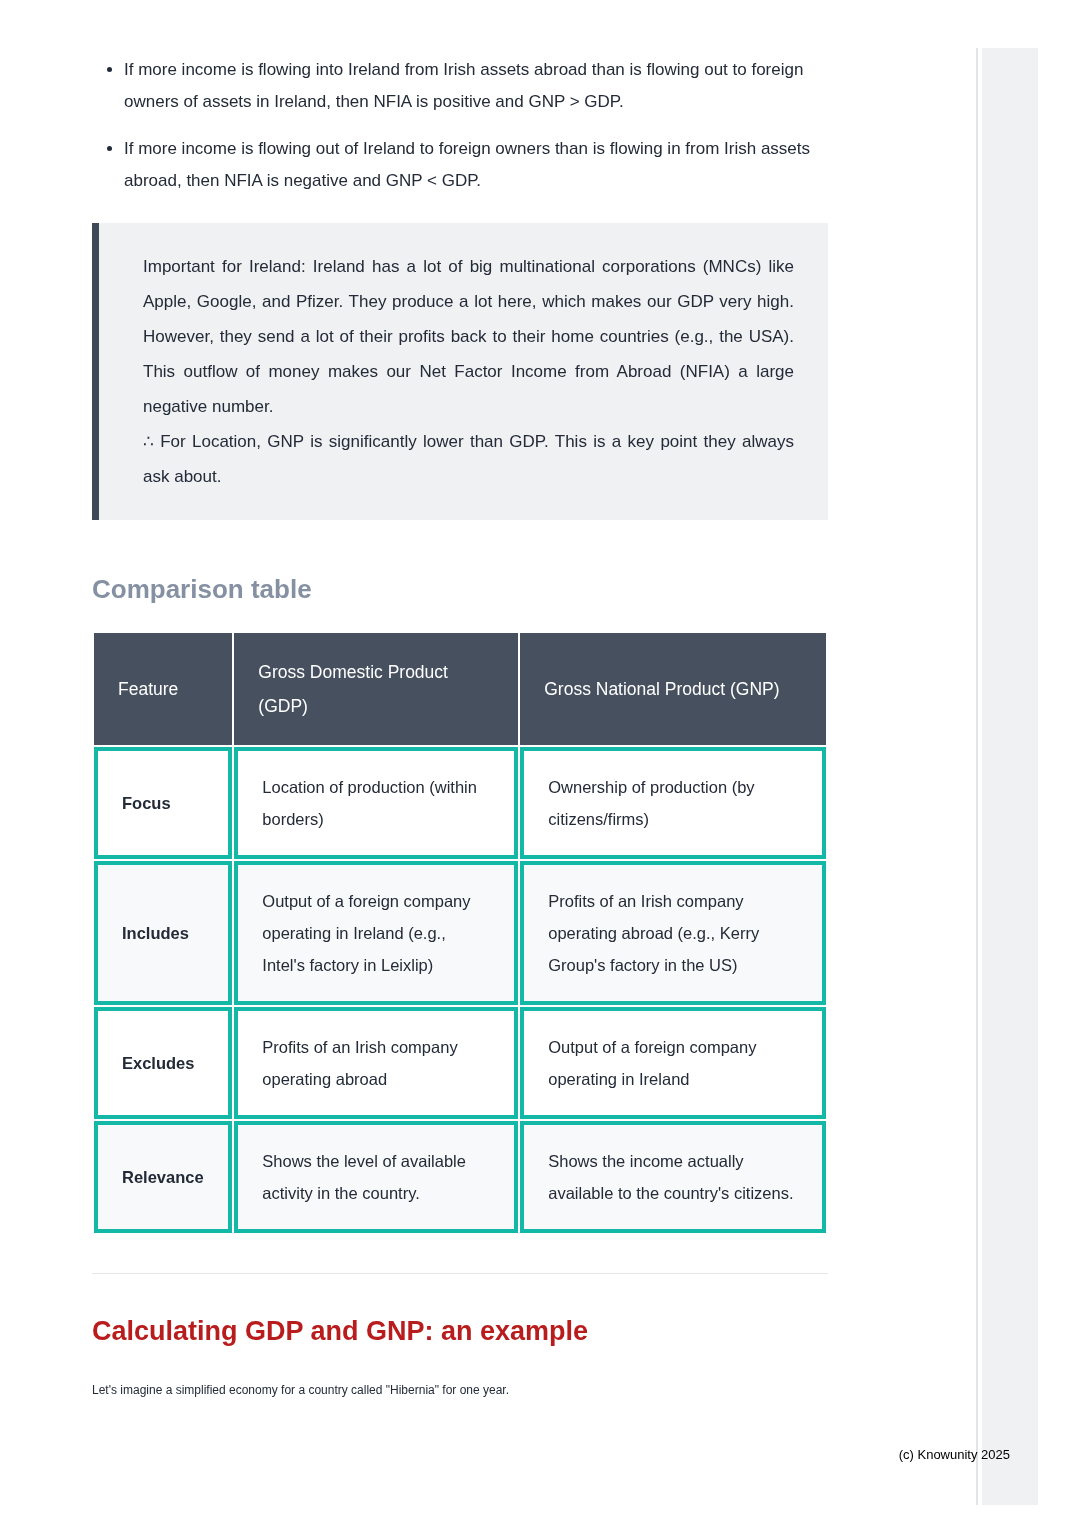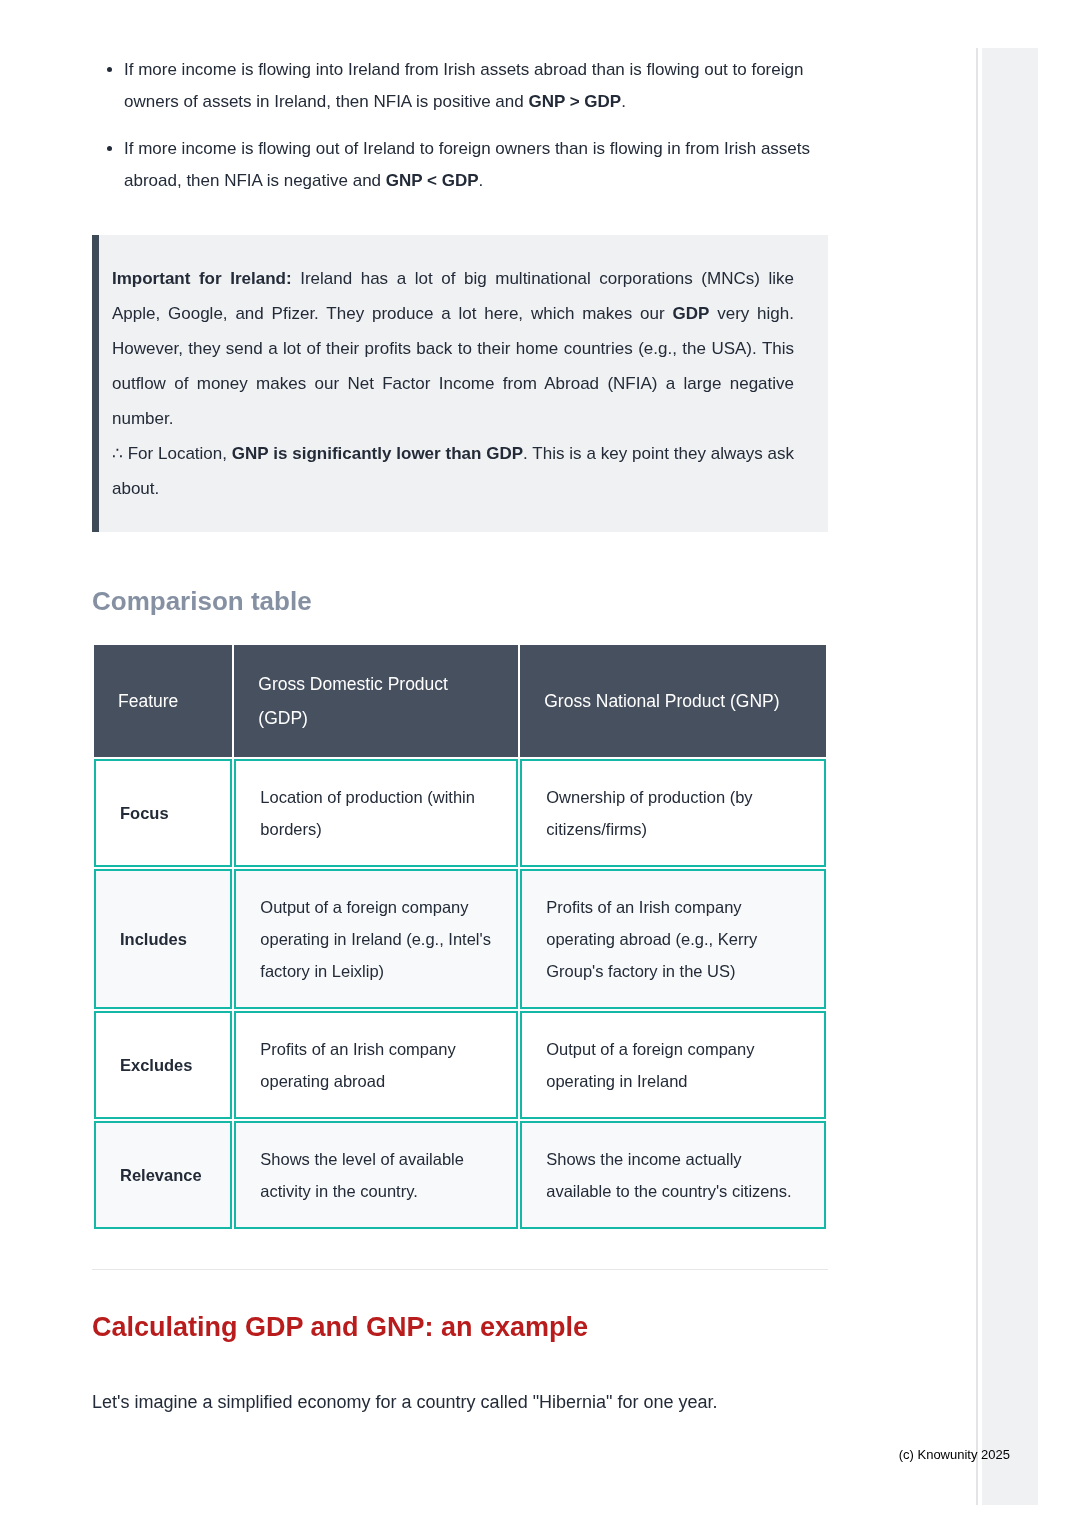--- a/index.html
+++ b/index.html
@@ -11,28 +11,28 @@
     color: #232b38;
   }
   .content {
     position: absolute; left: 92px; top: 0; width: 736px;
   }
   
   ul.bullets { margin-top: 54px; padding-left: 32px; list-style: disc; }
   ul.bullets li {
     font-size: 17px; line-height: 32px; margin-bottom: 15px; color: #232b38;
   }
-  .b { font-weight: 700; }
+  .b { font-weight: 400; }
   .i { }
   
   .callout {
-    margin-top: 38px;
+    margin-top: 26px;
     background: #f0f1f3;
     border-left: 7px solid #3f4a59;
-    padding: 26px 34px 26px 13px;
+    padding: 26px 34px 26px 44px;
   }
   .callout p {
     font-size: 17px; line-height: 35px; text-align: justify; color: #232b38;
   }
   
   h2.comparison-heading {
     margin-top: 54px; font-size: 26px; font-weight: 600; color: #8591a3;
   }
   h1.calculating-heading {
     margin-top: 42px; font-size: 27px; font-weight: 700; color: #b91c1c;
@@ -47,36 +47,36 @@
   table.comparison col.c-gnp { width: 42%; }
   table.comparison thead th {
     background: #47505f; color: #ffffff;
     font-weight: 400; font-size: 17.5px; line-height: 34px;
     text-align: left; vertical-align: middle;
     padding: 22px 24px;
   }
   table.comparison tbody th,
   table.comparison tbody td {
     background: #ffffff;
-    border: 2px solid #14b8a6;
+    border: 4px solid #14b8a6;
     font-size: 16.5px; line-height: 32px;
     text-align: left; vertical-align: middle;
     padding: 20px 24px;
     color: #232b38;
   }
   table.comparison tbody th { font-weight: 700; }
   table.comparison tbody td { font-weight: 400; }
   table.comparison tbody tr:nth-child(even) th,
   table.comparison tbody tr:nth-child(even) td { background: #f8f9fa; }
   
   hr.divider {
     margin-top: 38px; border: none; border-top: 1px solid #e5e7ea;
   }
   
-  p.intro { margin-top: 44px; font-size: 18px; line-height: 30px; }
+  p.intro { margin-top: 28px; font-size: 12px; line-height: 30px; }
   
   .edge-line {
     position: absolute; top: 48px; right: 102px; width: 2px; height: 1457px;
     background: #e2e4e7;
   }
   .scroll-track {
     position: absolute; top: 48px; right: 42px; width: 56px; height: 1457px;
     background: #eff1f3;
   }
   

